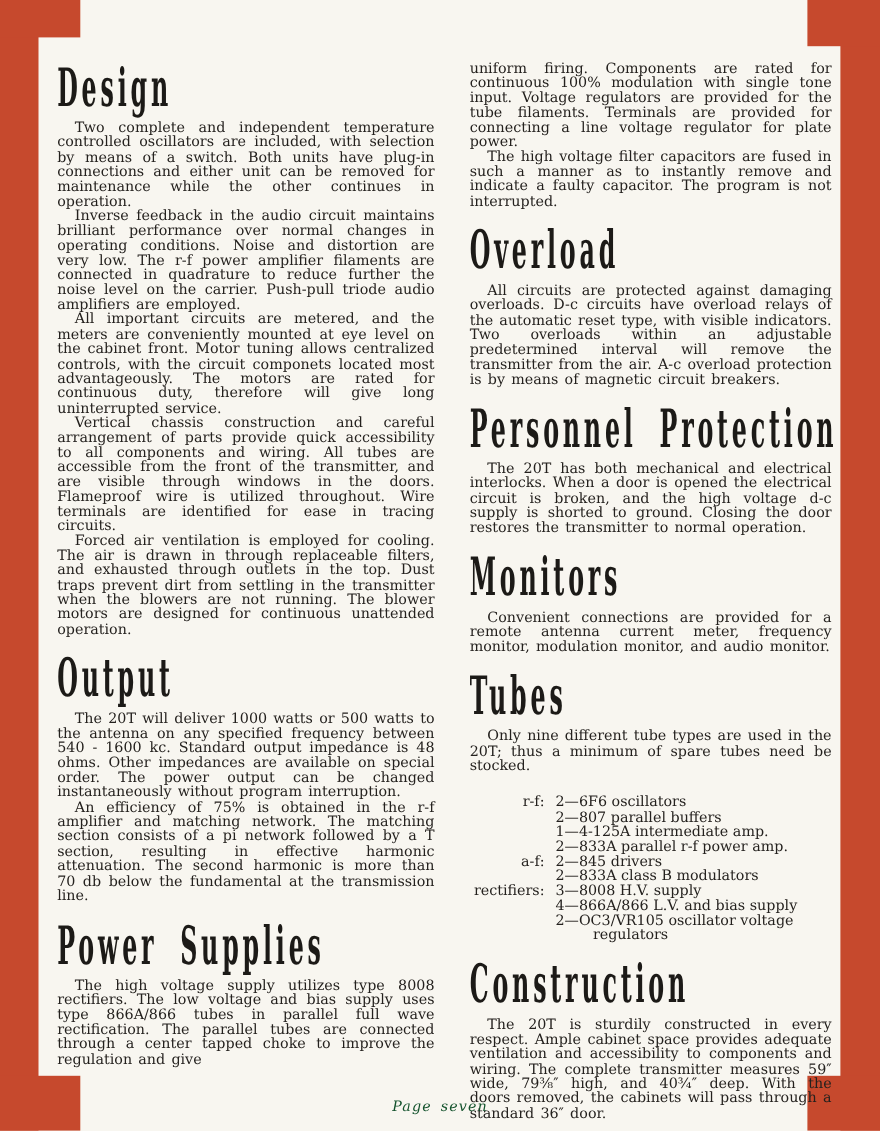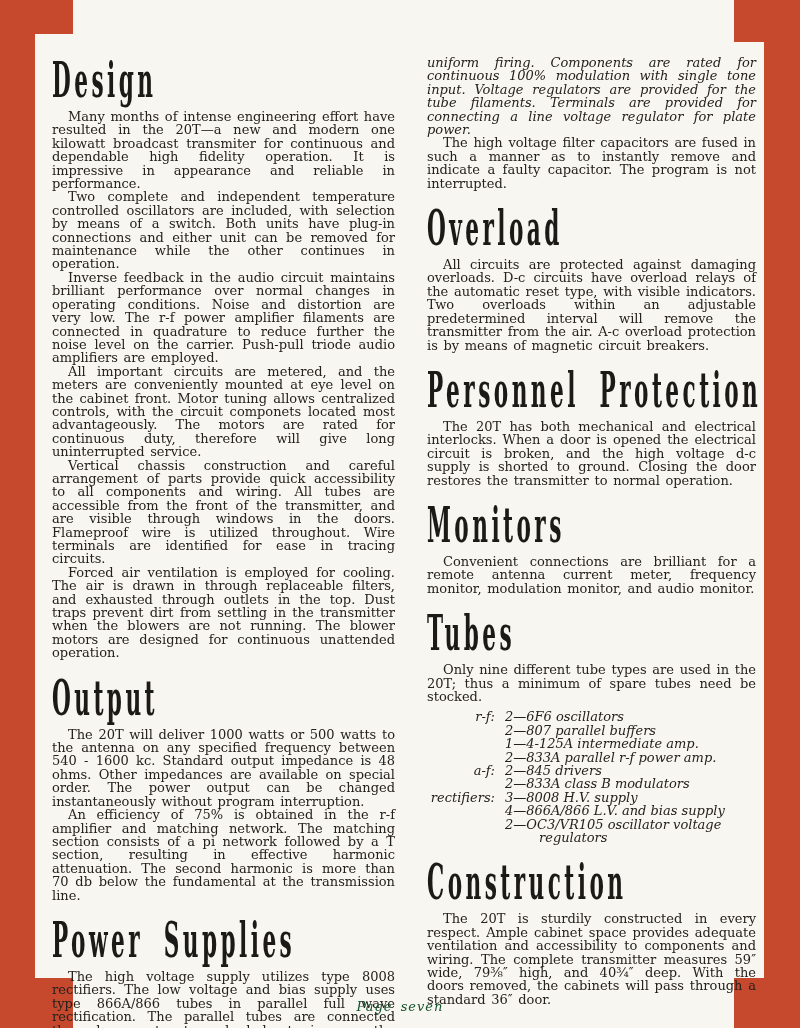--- a/index.html
+++ b/index.html
@@ -20,32 +20,32 @@
 
   
   .col{position:absolute;top:56px;}
   .col-left{left:52px;width:343px;}
   .col-right{left:427px;width:329px;}
 
   p.body{
     margin:0;font-size:13px;line-height:13.4px;
     text-align:justify;text-indent:16px;word-spacing:1.5px;
   }
-  p.no-indent{text-indent:0;font-style:italic;}
+  p.no-indent{text-indent:0;}
 
   h1.heading{
     margin:14px 0 6px 0;font-size:48px;line-height:48px;font-weight:700;
     letter-spacing:0.16em;word-spacing:0.45em;white-space:nowrap;
     transform:scaleX(0.45);transform-origin:0 60%;
     font-family:"DejaVu Serif","Liberation Serif",serif;color:#1c1a17;
   }
   h1.first{margin-top:0;}
 
   
-  .tube-list{margin-top:7px;font-style:italic;}
+  .tube-list{margin-top:20px;}
   .tube-group{display:flex;font-size:13px;line-height:13.4px;}
   .tube-label{width:78px;text-align:right;padding-right:10px;box-sizing:border-box;flex:none;}
   .tube-items{flex:1;}
   .tube-item{padding-left:34px;text-indent:-34px;}
 
   .footer{
     position:absolute;left:0;right:0;bottom:14px;text-align:center;
     font-size:13px;font-style:italic;letter-spacing:1px;word-spacing:3px;color:#14532d;
   }
 </style>
@@ -54,21 +54,20 @@
 
 <div class="red red-left-band"></div>
 <div class="red red-left-top"></div>
 <div class="red red-left-bottom"></div>
 <div class="red red-right-band"></div>
 <div class="red red-right-top"></div>
 <div class="red red-right-bottom"></div>
 
 <div class="col col-left">
   <h1 class="heading first">Design</h1>
-  <p class="body">Many months of intense engineering effort have resulted in the 20T—a new and modern one kilowatt broadcast transmiter for continuous and dependable high fidelity operation. It is impressive in appearance and reliable in performance.</p>
   <p class="body">Two complete and independent temperature controlled oscillators are included, with selection by means of a switch. Both units have plug-in connections and either unit can be removed for maintenance while the other continues in operation.</p>
   <p class="body">Inverse feedback in the audio circuit maintains brilliant performance over normal changes in operating conditions. Noise and distortion are very low. The r-f power amplifier filaments are connected in quadrature to reduce further the noise level on the carrier. Push-pull triode audio amplifiers are employed.</p>
   <p class="body">All important circuits are metered, and the meters are conveniently mounted at eye level on the cabinet front. Motor tuning allows centralized controls, with the circuit componets located most advantageously. The motors are rated for continuous duty, therefore will give long uninterrupted service.</p>
   <p class="body">Vertical chassis construction and careful arrangement of parts provide quick accessibility to all components and wiring. All tubes are accessible from the front of the transmitter, and are visible through windows in the doors. Flameproof wire is utilized throughout. Wire terminals are identified for ease in tracing circuits.</p>
   <p class="body">Forced air ventilation is employed for cooling. The air is drawn in through replaceable filters, and exhausted through outlets in the top. Dust traps prevent dirt from settling in the transmitter when the blowers are not running. The blower motors are designed for continuous unattended operation.</p>
 
   <h1 class="heading">Output</h1>
   <p class="body">The 20T will deliver 1000 watts or 500 watts to the antenna on any specified frequency between 540 - 1600 kc. Standard output impedance is 48 ohms. Other impedances are available on special order. The power output can be changed instantaneously without program interruption.</p>
   <p class="body">An efficiency of 75% is obtained in the r-f amplifier and matching network. The matching section consists of a pi network followed by a T section, resulting in effective harmonic attenuation. The second harmonic is more than 70 db below the fundamental at the transmission line.</p>
 
@@ -80,21 +79,21 @@
   <p class="body no-indent">uniform firing. Components are rated for continuous 100% modulation with single tone input. Voltage regulators are provided for the tube filaments. Terminals are provided for connecting a line voltage regulator for plate power.</p>
   <p class="body">The high voltage filter capacitors are fused in such a manner as to instantly remove and indicate a faulty capacitor. The program is not interrupted.</p>
 
   <h1 class="heading">Overload</h1>
   <p class="body">All circuits are protected against damaging overloads. D-c circuits have overload relays of the automatic reset type, with visible indicators. Two overloads within an adjustable predetermined interval will remove the transmitter from the air. A-c overload protection is by means of magnetic circuit breakers.</p>
 
   <h1 class="heading">Personnel Protection</h1>
   <p class="body">The 20T has both mechanical and electrical interlocks. When a door is opened the electrical circuit is broken, and the high voltage d-c supply is shorted to ground. Closing the door restores the transmitter to normal operation.</p>
 
   <h1 class="heading">Monitors</h1>
-  <p class="body">Convenient connections are brilliant for a remote antenna current meter, frequency monitor, modulation monitor, and audio monitor.</p>
+  <p class="body">Convenient connections are provided for a remote antenna current meter, frequency monitor, modulation monitor, and audio monitor.</p>
 
   <h1 class="heading">Tubes</h1>
   <p class="body">Only nine different tube types are used in the 20T; thus a minimum of spare tubes need be stocked.</p>
 
   <div class="tube-list">
     <div class="tube-group">
       <div class="tube-label">r-f:</div>
       <div class="tube-items">
         <div class="tube-item">2—6F6 oscillators</div>
         <div class="tube-item">2—807 parallel buffers</div>

